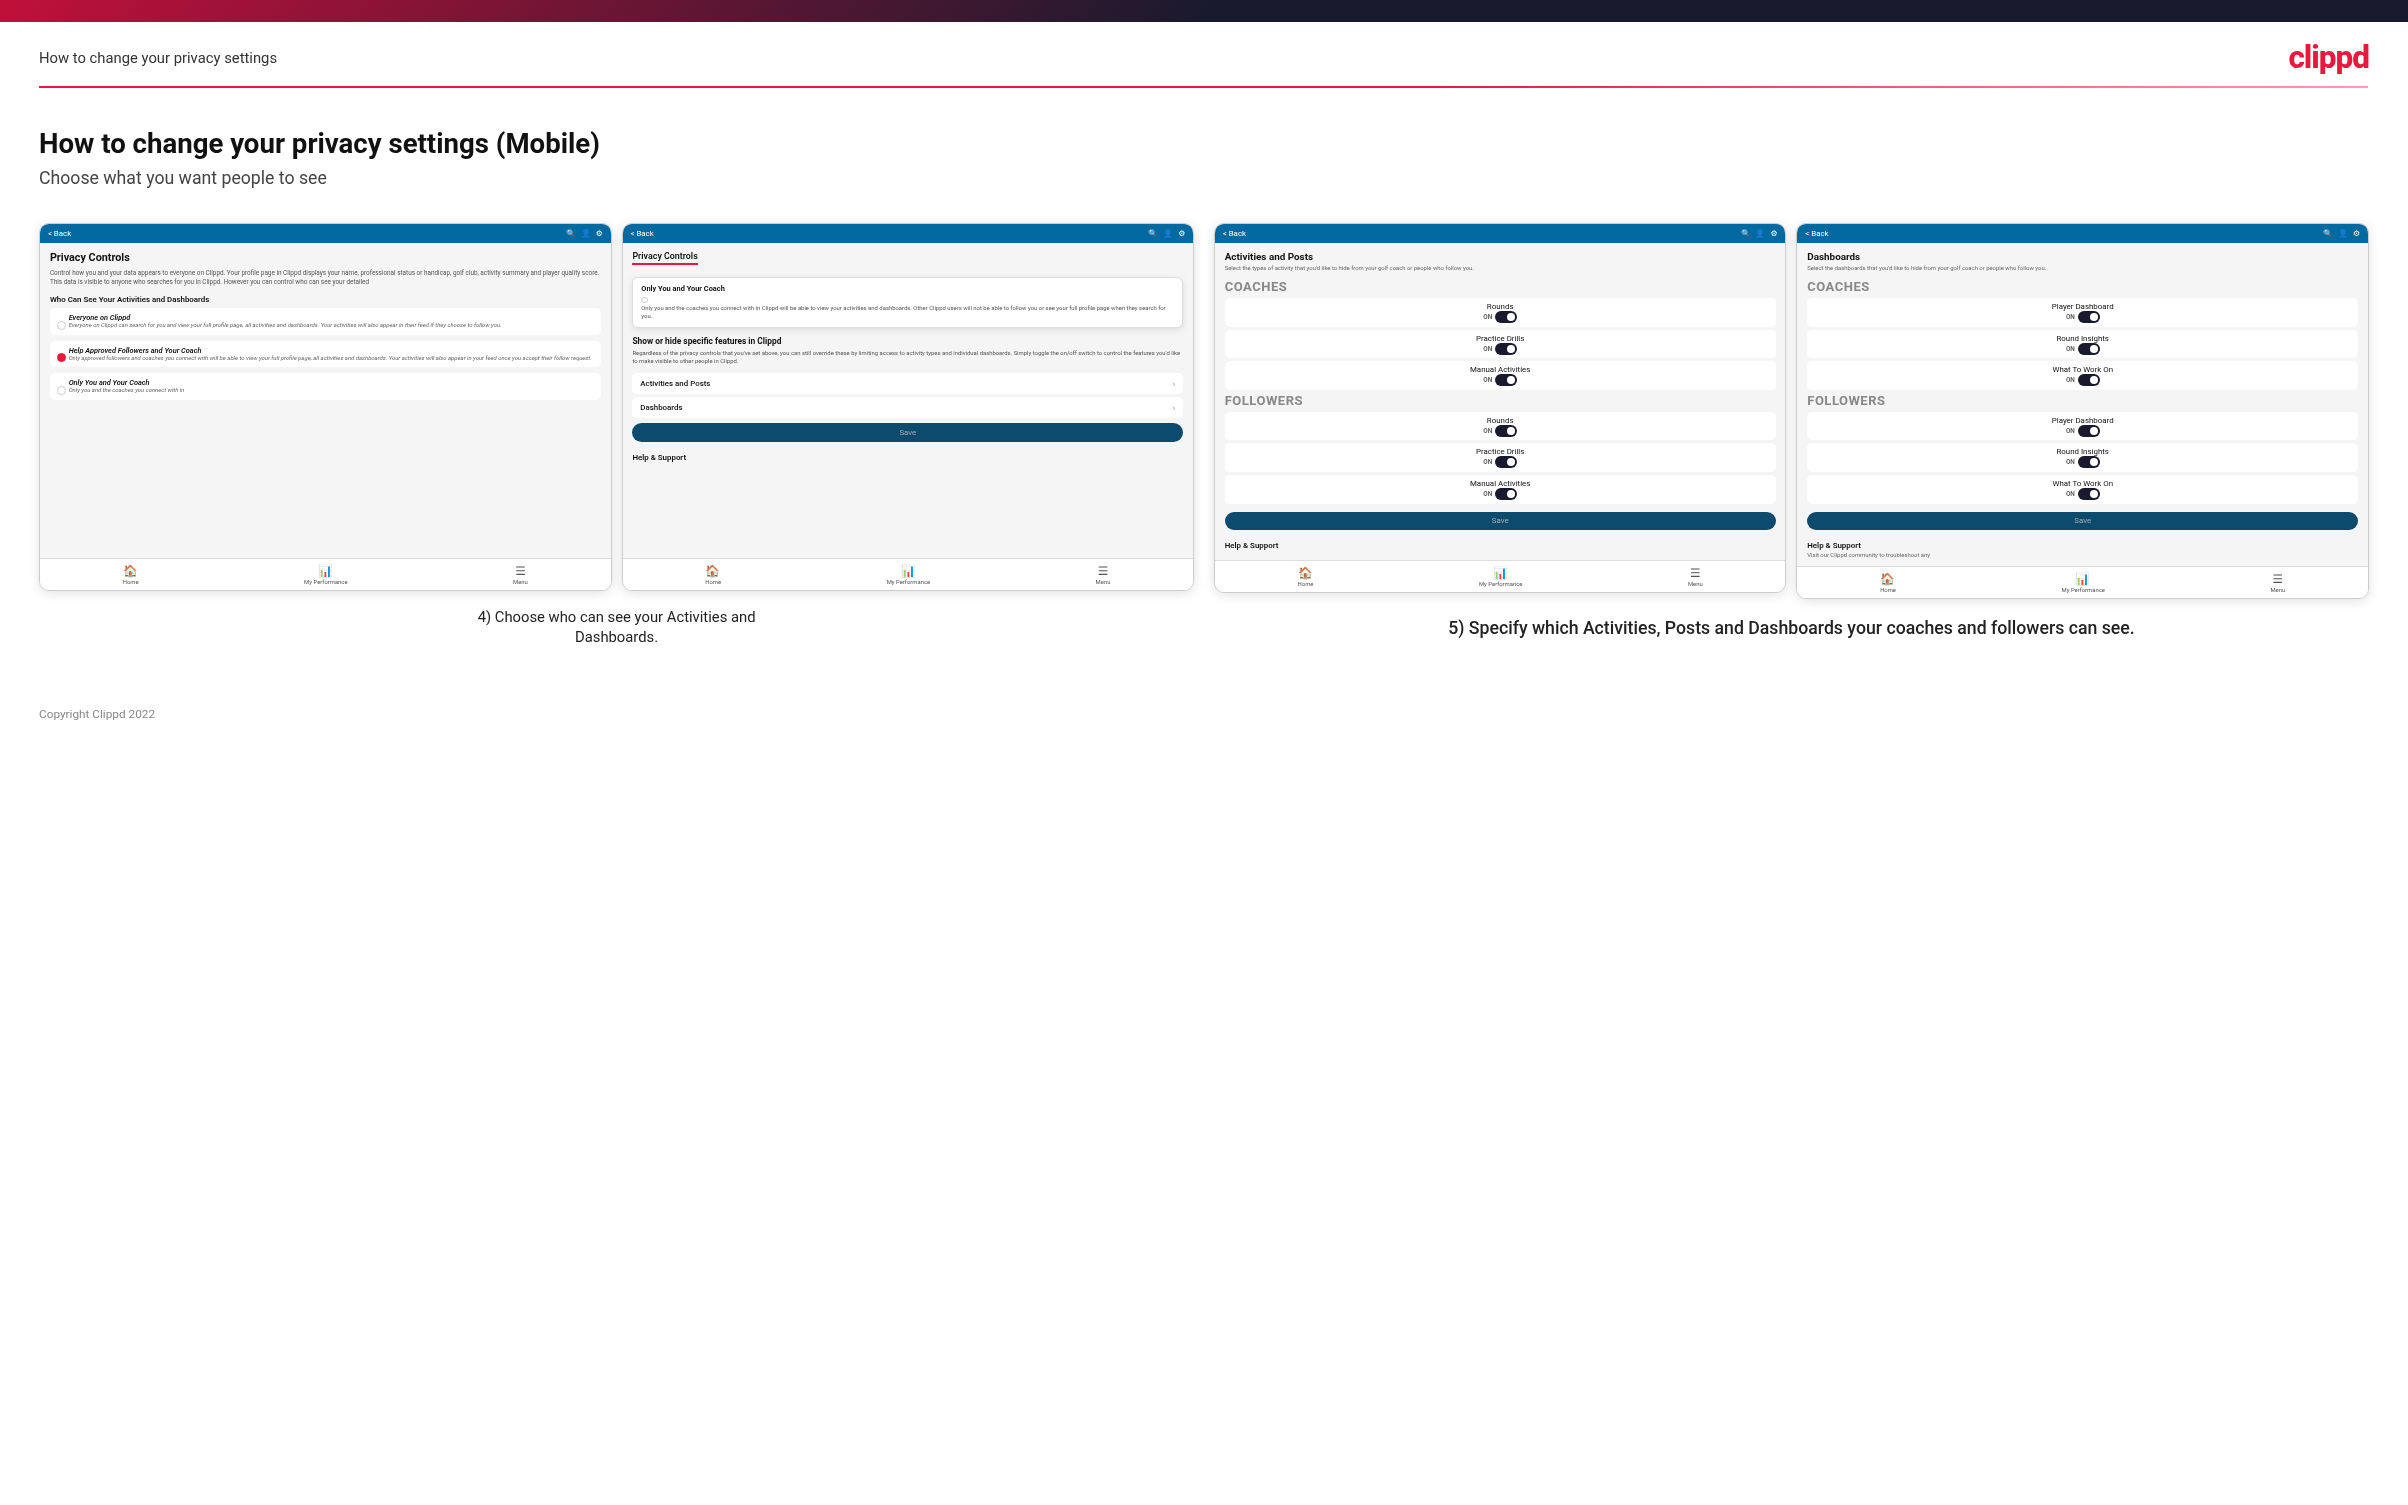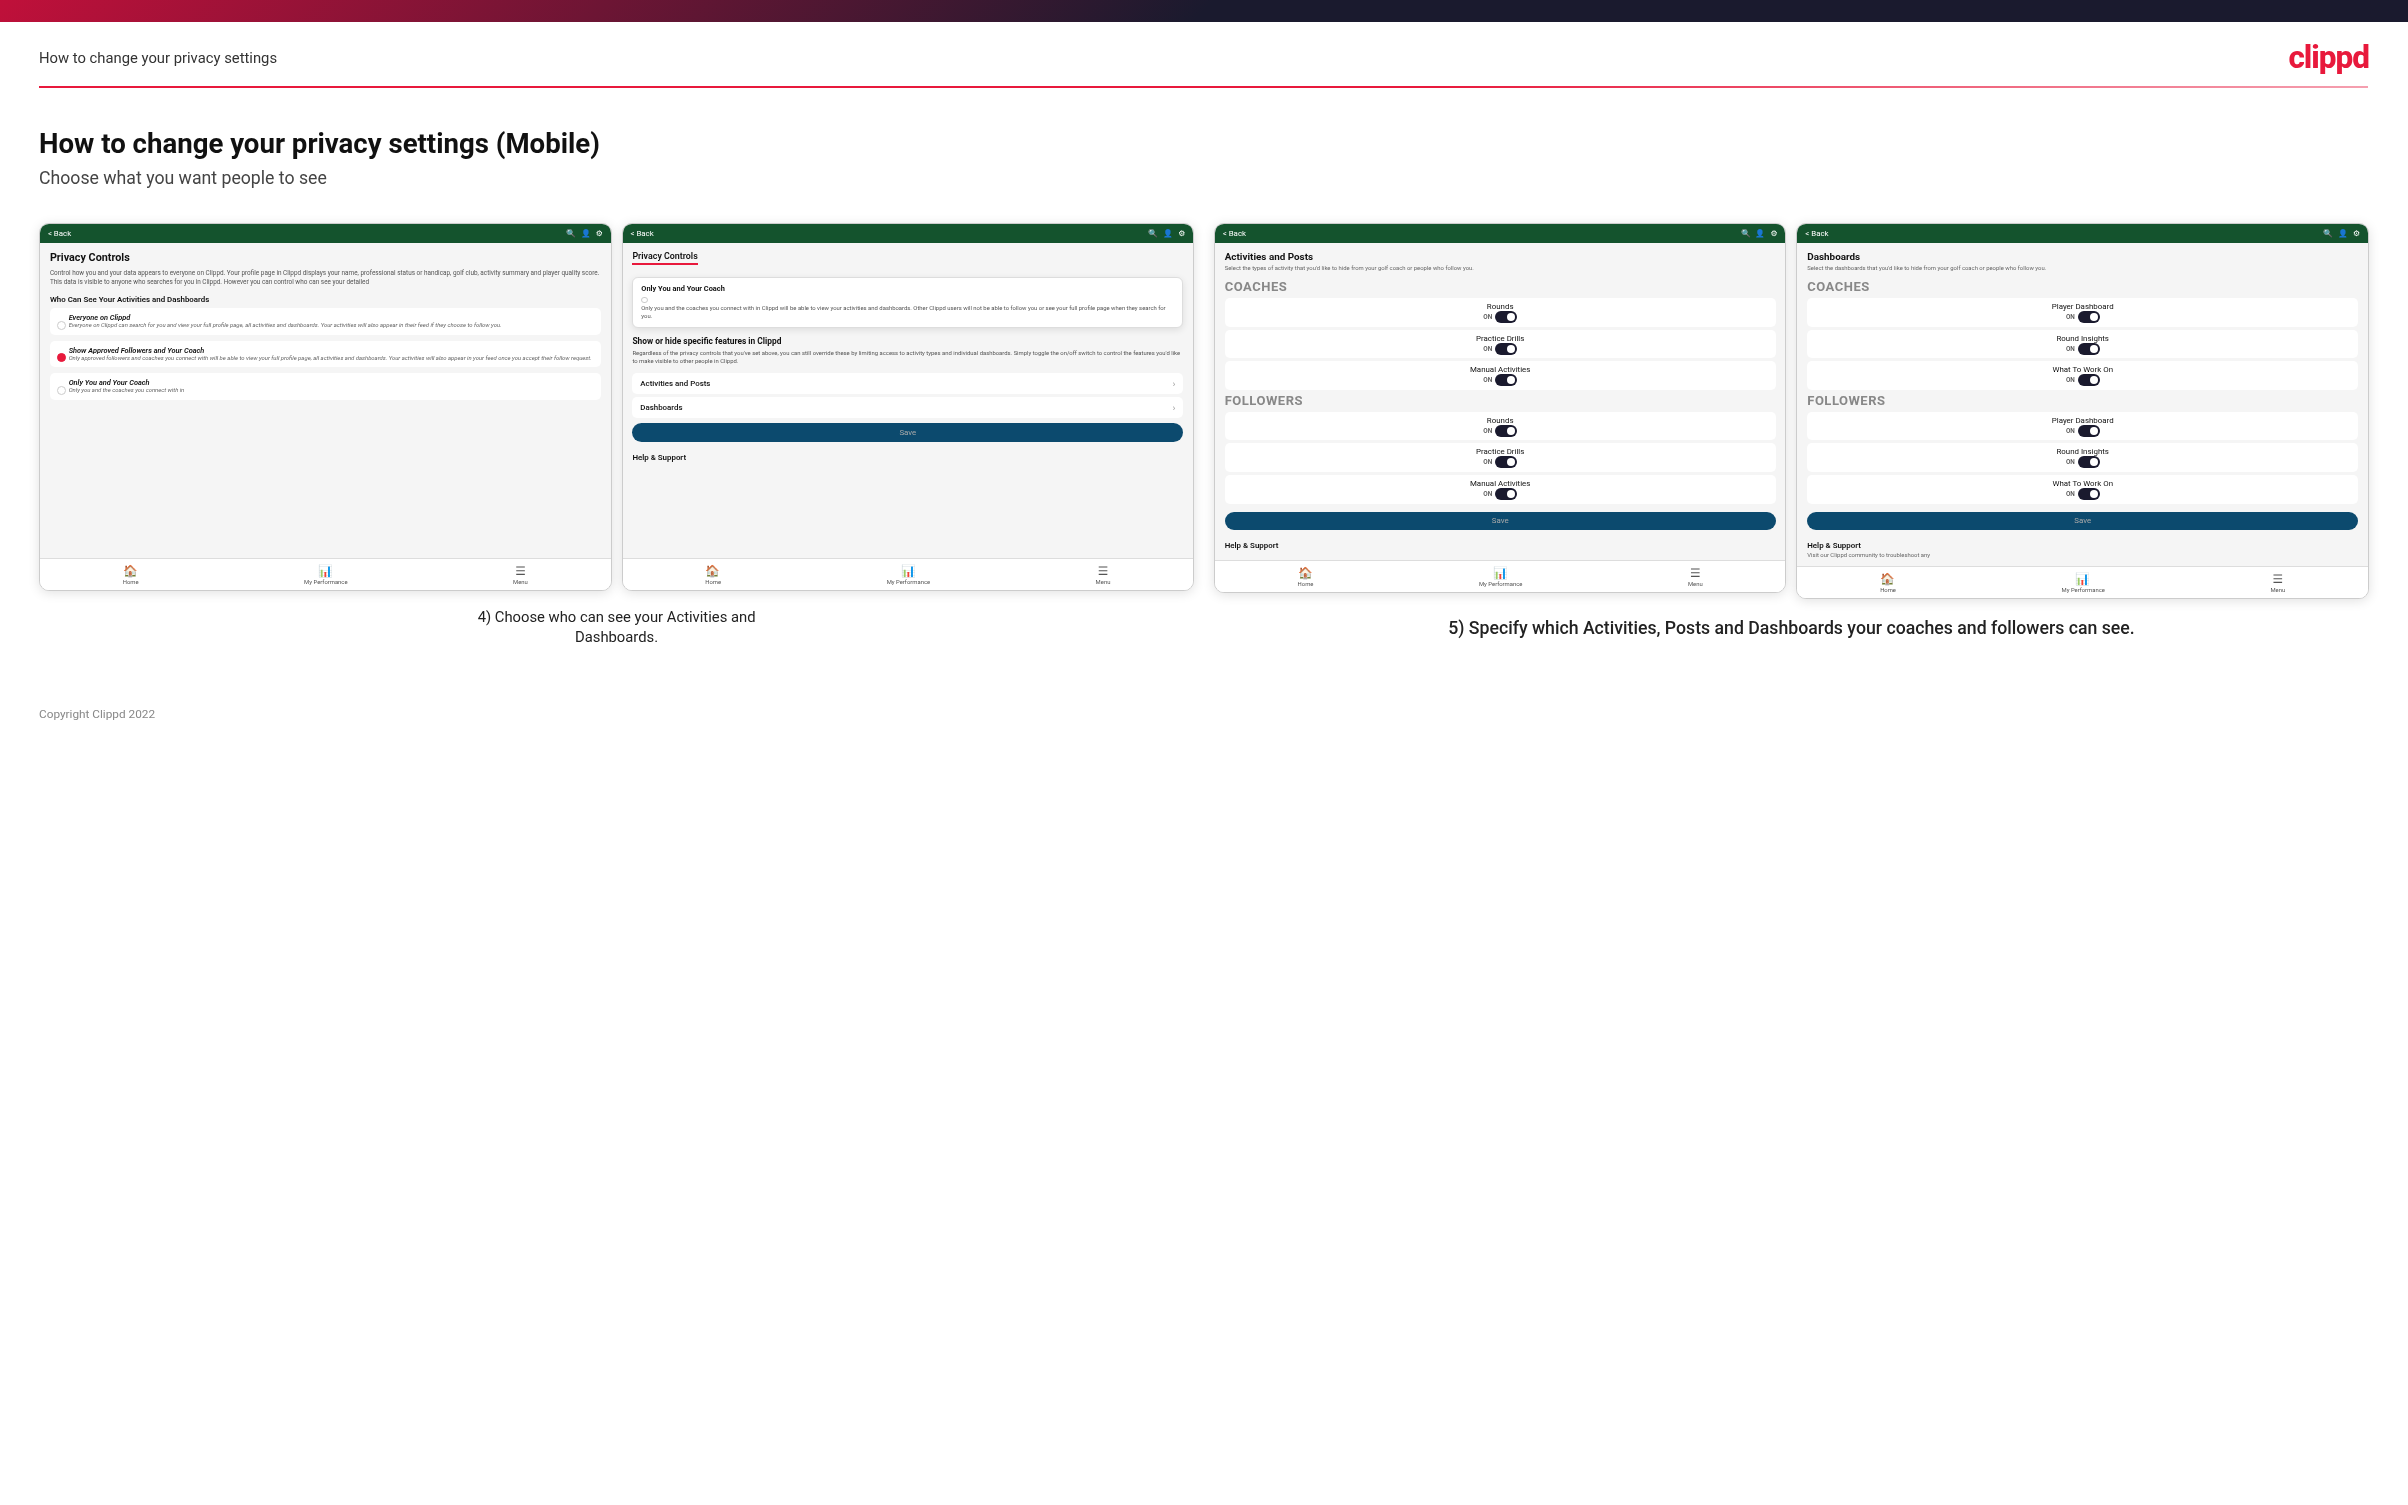--- a/index.html
+++ b/index.html
@@ -58,21 +58,21 @@
       background: #fff;
       border: 1px solid #ccc;
       border-radius: 9.9px;
       overflow: hidden;
       box-shadow: 0 2px 11.8px rgba(0,0,0,0.12);
       font-size: 7.9px;
     }
 
     
     .phone-nav {
-      background: #14532d;
+      background: #0369a1;
       display: flex;
       align-items: center;
       justify-content: space-between;
       padding: 4.9px 7.9px;
       color: #fff;
       font-size: 7.9px;
     }
     .phone-nav-back {
       display: flex;
       align-items: center;
@@ -410,21 +410,21 @@
                 <div class="radio-circle"></div>
                 <div>
                   <div class="radio-text-title">Everyone on Clippd</div>
                   <div class="radio-text-desc">Everyone on Clippd can search for you and view your full profile page, all activities and dashboards. Your activities will also appear in their feed if they choose to follow you.</div>
                 </div>
               </div>
 
               <div class="radio-option">
                 <div class="radio-circle selected"></div>
                 <div>
-                  <div class="radio-text-title">Show Approved Followers and Your Coach</div>
+                  <div class="radio-text-title">Help Approved Followers and Your Coach</div>
                   <div class="radio-text-desc">Only approved followers and coaches you connect with will be able to view your full profile page, all activities and dashboards. Your activities will also appear in your feed once you accept their follow request.</div>
                 </div>
               </div>
 
               <div class="radio-option">
                 <div class="radio-circle"></div>
                 <div>
                   <div class="radio-text-title">Only You and Your Coach</div>
                   <div class="radio-text-desc">Only you and the coaches you connect with in</div>
                 </div>

